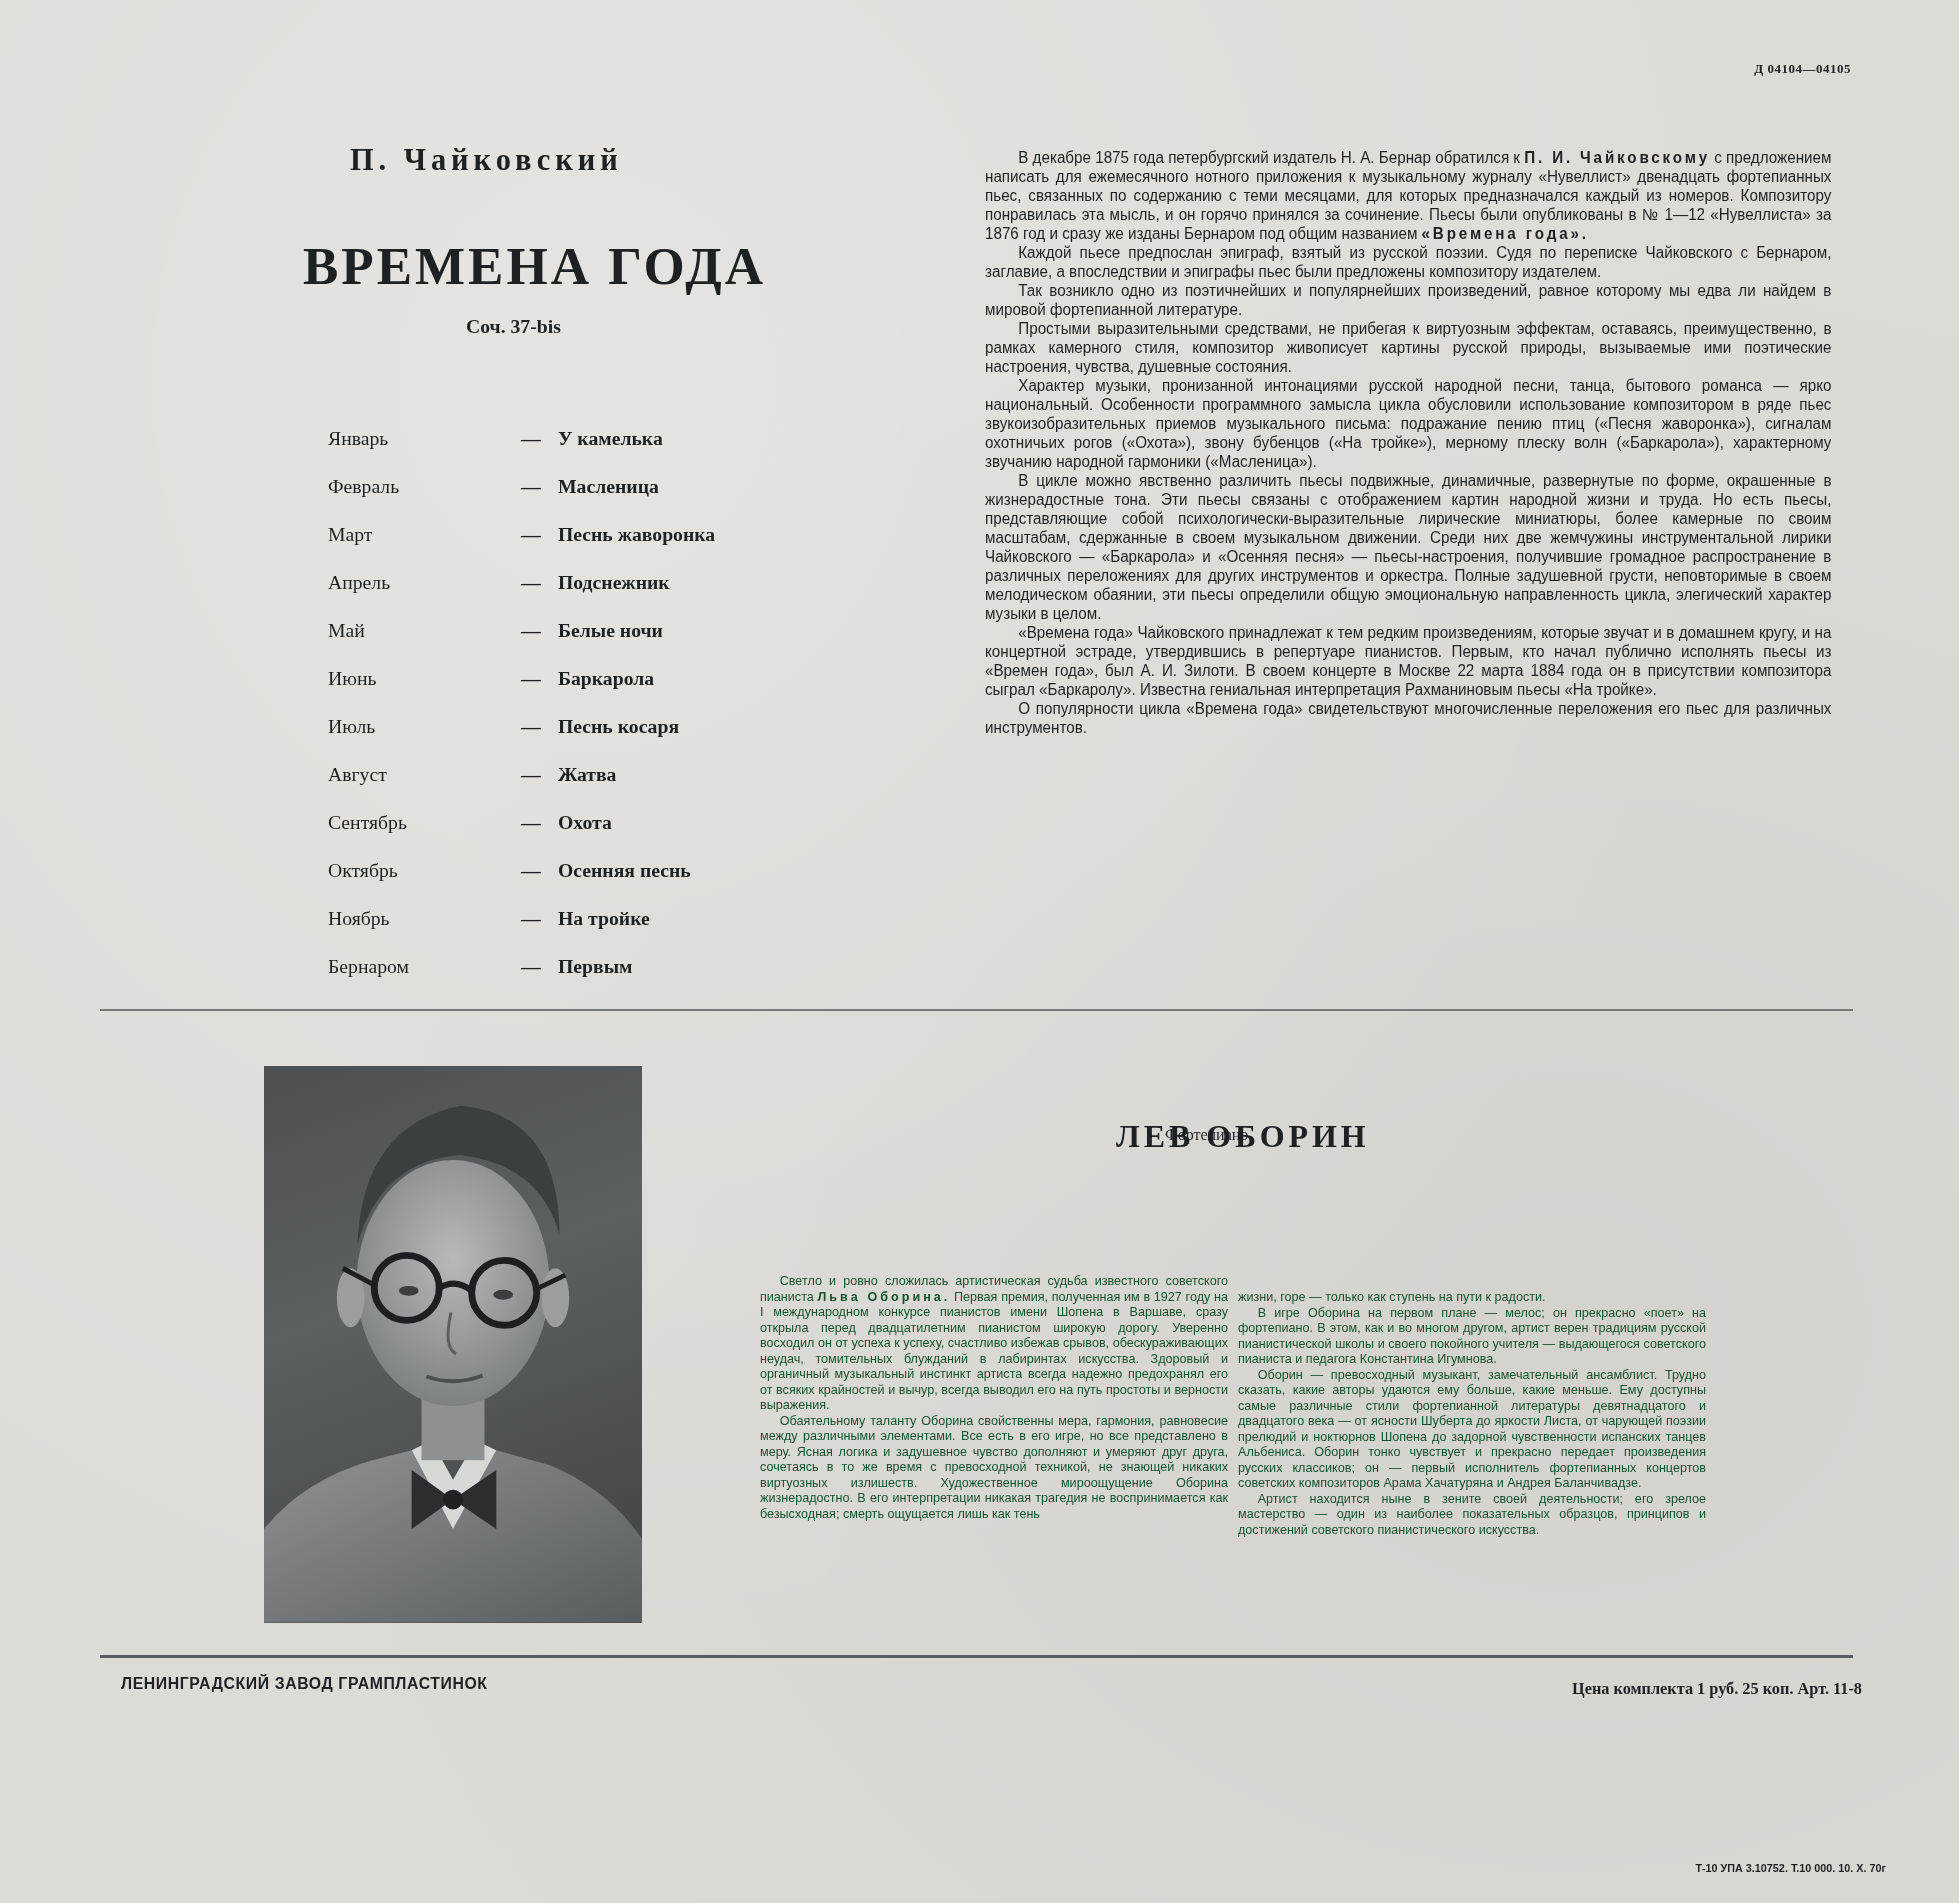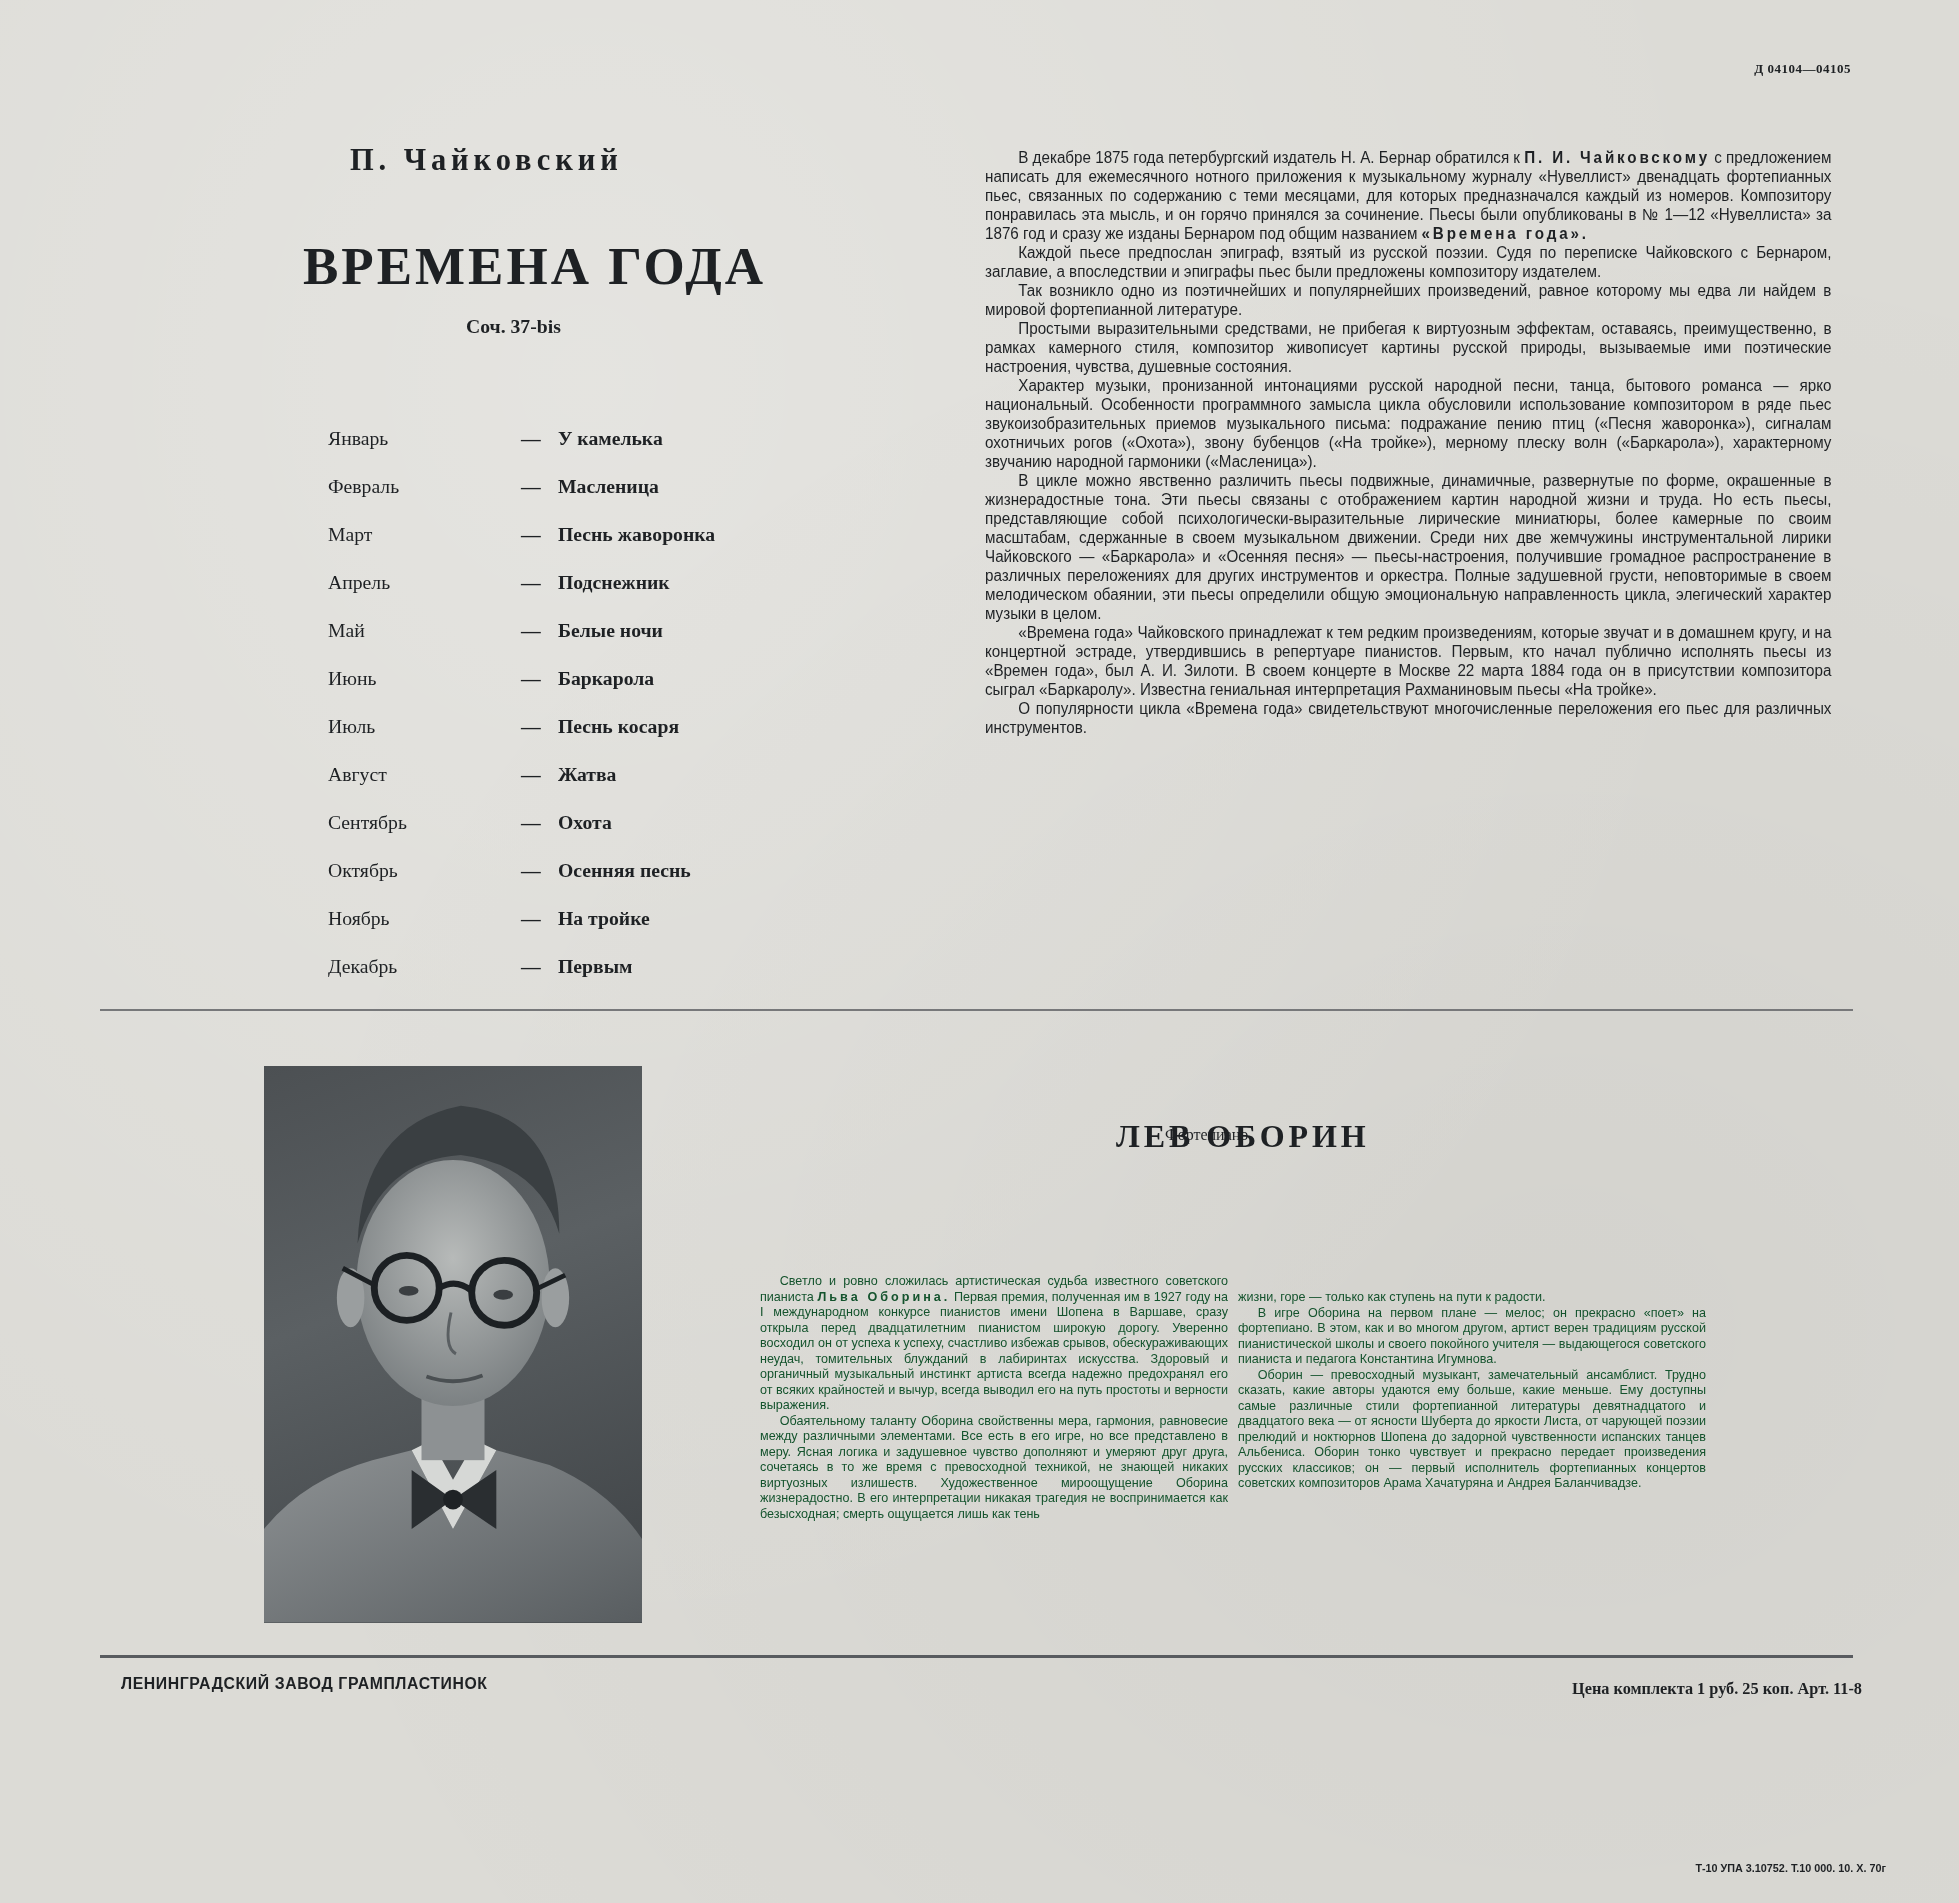--- a/index.html
+++ b/index.html
@@ -109,21 +109,21 @@
       <span class="month">Октябрь</span>
       <span class="dash">—</span>
       <span class="piece">Осенняя песнь</span>
     </div>
   <div class="track">
       <span class="month">Ноябрь</span>
       <span class="dash">—</span>
       <span class="piece">На тройке</span>
     </div>
   <div class="track">
-      <span class="month">Декабрь</span>
+      <span class="month">Бернаром</span>
       <span class="dash">—</span>
       <span class="piece">Первым</span>
     </div>
 </div>
 
 <div class="abs notes-top">
   <p><span>В декабре 1875 года петербургский издатель Н. А. Бернар обратился к </span><b class="spaced">П. И. Чайковскому</b><span> с предложением написать для ежемесячного нотного приложения к музыкальному журналу «Нувеллист» двенадцать фортепианных пьес, связанных по содержанию с теми месяцами, для которых предназначался каждый из номеров. Композитору понравилась эта мысль, и он горячо принялся за сочинение. Пьесы были опубликованы в № 1—12 «Нувеллиста» за 1876 год и сразу же изданы Бернаром под общим названием </span><b class="spaced">«Времена года».</b></p>
   <p>Каждой пьесе предпослан эпиграф, взятый из русской поэзии. Судя по переписке Чайковского с Бернаром, заглавие, а впоследствии и эпиграфы пьес были предложены композитору издателем.</p>
   <p>Так возникло одно из поэтичнейших и популярнейших произведений, равное которому мы едва ли найдем в мировой фортепианной литературе.</p>
   <p>Простыми выразительными средствами, не прибегая к виртуозным эффектам, оставаясь, преимущественно, в рамках камерного стиля, композитор живописует картины русской природы, вызываемые ими поэтические настроения, чувства, душевные состояния.</p>
@@ -172,19 +172,20 @@
 
 <div class="abs bio bio-left">
   <p><span>Светло и ровно сложилась артистическая судьба известного советского пианиста </span><b class="spaced">Льва Оборина.</b><span> Первая премия, полученная им в 1927 году на I международном конкурсе пианистов имени Шопена в Варшаве, сразу открыла перед двадцатилетним пианистом широкую дорогу. Уверенно восходил он от успеха к успеху, счастливо избежав срывов, обескураживающих неудач, томительных блужданий в лабиринтах искусства. Здоровый и органичный музыкальный инстинкт артиста всегда надежно предохранял его от всяких крайностей и вычур, всегда выводил его на путь простоты и верности выражения.</span></p>
   <p>Обаятельному таланту Оборина свойственны мера, гармония, равновесие между различными элементами. Все есть в его игре, но все представлено в меру. Ясная логика и задушевное чувство дополняют и умеряют друг друга, сочетаясь в то же время с превосходной техникой, не знающей никаких виртуозных излишеств. Художественное мироощущение Оборина жизнерадостно. В его интерпретации никакая трагедия не воспринимается как безысходная; смерть ощущается лишь как тень</p>
 </div>
 
 <div class="abs bio bio-right">
   <p class="cont">жизни, горе — только как ступень на пути к радости.</p>
   <p>В игре Оборина на первом плане — мелос; он прекрасно «поет» на фортепиано. В этом, как и во многом другом, артист верен традициям русской пианистической школы и своего покойного учителя — выдающегося советского пианиста и педагога Константина Игумнова.</p>
   <p>Оборин — превосходный музыкант, замечательный ансамблист. Трудно сказать, какие авторы удаются ему больше, какие меньше. Ему доступны самые различные стили фортепианной литературы девятнадцатого и двадцатого века — от ясности Шуберта до яркости Листа, от чарующей поэзии прелюдий и ноктюрнов Шопена до задорной чувственности испанских танцев Альбениса. Оборин тонко чувствует и прекрасно передает произведения русских классиков; он — первый исполнитель фортепианных концертов советских композиторов Арама Хачатуряна и Андрея Баланчивадзе.</p>
+  <p>Артист находится ныне в зените своей деятельности; его зрелое мастерство — один из наиболее показательных образцов, принципов и достижений советского пианистического искусства.</p>
 </div>
 
 <div class="abs rule-bottom"></div>
 <div class="abs label-name">ЛЕНИНГРАДСКИЙ ЗАВОД ГРАМПЛАСТИНОК</div>
 <div class="abs price">Цена комплекта 1 руб. 25 коп. Арт. 11-8</div>
 <div class="abs print-info">Т-10 УПА 3.10752. Т.10 000. 10. X. 70г</div>
 
 
 </body></html>

